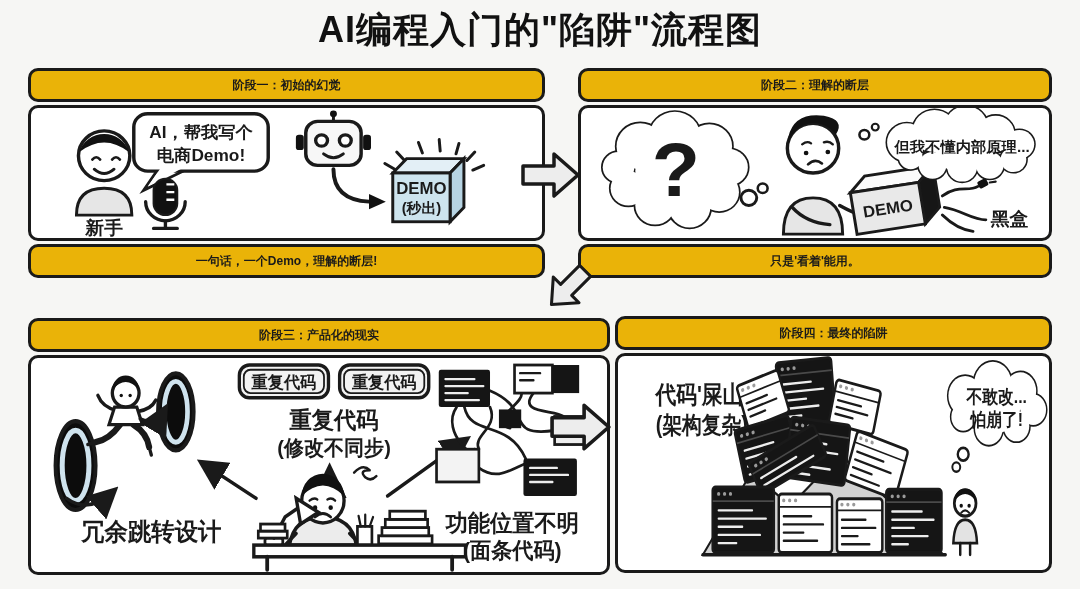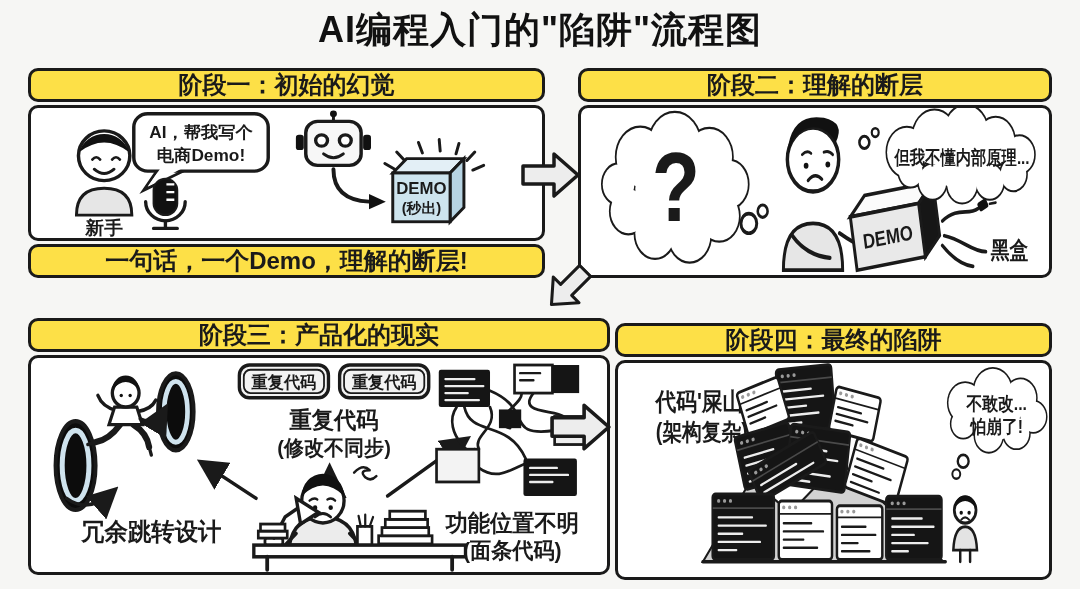--- a/index.html
+++ b/index.html
@@ -14,27 +14,27 @@
   .page-title{
     position:absolute;top:6px;left:0;right:0;
     text-align:center;
     font-size:36px;font-weight:800;letter-spacing:1px;
     color:#111;
   }
   .panel{position:absolute;display:flex;flex-direction:column;gap:3px;}
   .p1{left:28px;top:68px;width:517px;height:210px;}
   .p2{left:578px;top:68px;width:474px;height:210px;}
   .p3{left:28px;top:318px;width:582px;height:257px;}
-  .p4{left:615px;top:323px;width:437px;height:257px;}
+  .p4{left:615px;top:316px;width:437px;height:257px;}
   .p-header,.p-caption{
     height:34px;box-sizing:border-box;
     border:3px solid #1a1a1a;border-radius:10px;
-    background:#fde047;
+    background:#eab308;
     display:flex;align-items:center;justify-content:center;
-    font-weight:800;font-size:24px;line-height:1;
+    font-weight:800;font-size:12px;line-height:1;
     flex:0 0 auto;
   }
   .p-body{
     flex:1 1 auto;box-sizing:border-box;
     border:3px solid #1a1a1a;border-radius:10px;
     background:#ffffff;overflow:hidden;
   }
   .p-body svg{display:block;width:100%;height:100%;}
   .block-arrow{position:absolute;}
   .t{font-weight:800;fill:#1a1a1a;}
@@ -198,20 +198,21 @@
             <circle cx="356" cy="60" r="14"></circle>
           <circle cx="334" cy="52" r="12"></circle>
             <circle cx="386" cy="40" r="28"></circle>
         </g>
         <circle cx="287" cy="28" r="5" fill="#fff" stroke="#1a1a1a" stroke-width="2.6"></circle>
         <circle cx="298" cy="20" r="3.5" fill="#fff" stroke="#1a1a1a" stroke-width="2.2"></circle>
         <text class="t" x="386" y="46" font-size="15.5" text-anchor="middle">但我不懂内部原理...</text>
       </g>
     </svg>
   </div>
+  <div class="p-caption">只是'看着'能用。</div>
 </div>
 
 <div class="panel p3">
   <div class="p-header">阶段三：产品化的现实</div>
   <div class="p-body">
     <svg viewBox="0 0 517 183" preserveAspectRatio="none">
       <defs>
         <marker id="ah" markerWidth="9" markerHeight="9" refX="7" refY="4.5" orient="auto">
           <path d="M0,0 L9,4.5 L0,9 Z" fill="#1a1a1a"></path>
         </marker>

